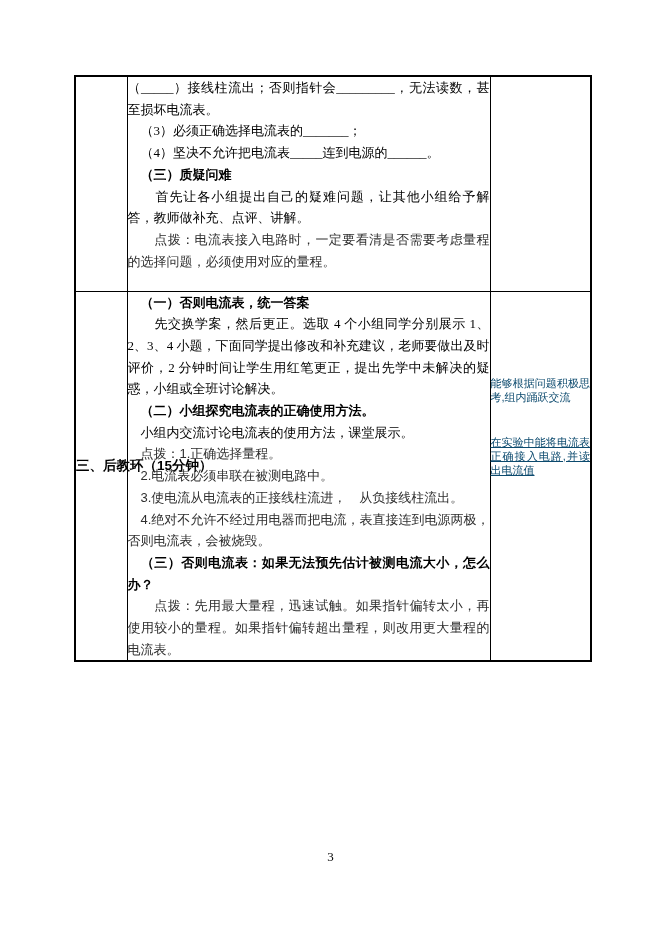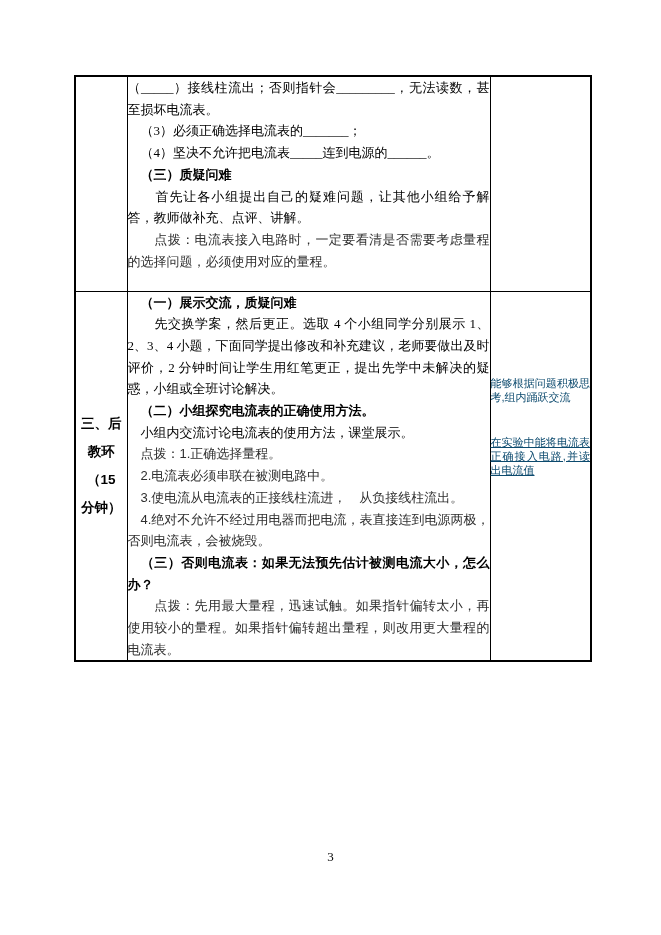--- a/index.html
+++ b/index.html
@@ -52,21 +52,21 @@
     color: #2e2e2e;
   }
 
   
   .cell-stage {
     vertical-align: middle !important;
     text-align: center;
   }
   .stage-lines {
     display: flex;
-    flex-direction: column;
+    flex-direction: row;
     align-items: center;
     padding-bottom: 20px;
   }
   .stage-line {
     font-family: "Liberation Sans", "DejaVu Sans", sans-serif;
     font-weight: 700;
     font-size: 13.5px;
     line-height: 28px;
     white-space: nowrap;
   }
@@ -133,21 +133,21 @@
         <div class="stage-lines">
 
         <div class="stage-line">三、后</div>
               <div class="stage-line">教环</div>
               <div class="stage-line">（15</div>
               <div class="stage-line">分钟）</div>
             </div>
       </td>
       <td class="cell-main">
 
-      <p class="heading">　（一）展示交流，质疑问难</p>
+      <p class="heading">　（一）否则电流表，统一答案</p>
             <p class="normal">　　先交换学案，然后更正。选取 4 个小组同学分别展示 1、2、3、4 小题，下面同学提出修改和补充建议，老师要做出及时评价，2 分钟时间让学生用红笔更正，提出先学中未解决的疑惑，小组或全班讨论解决。</p>
             <p class="heading">　（二）小组探究电流表的正确使用方法。</p>
             <p class="normal">　小组内交流讨论电流表的使用方法，课堂展示。</p>
             <p class="tip">　点拨：1.正确选择量程。</p>
             <p class="tip">　2.电流表必须串联在被测电路中。</p>
             <p class="tip">　3.使电流从电流表的正接线柱流进，　从负接线柱流出。</p>
             <p class="tip">　4.绝对不允许不经过用电器而把电流，表直接连到电源两极，否则电流表，会被烧毁。</p>
             <p class="heading">　（三）否则电流表：如果无法预先估计被测电流大小，怎么办？</p>
             <p class="tip">　　点拨：先用最大量程，迅速试触。如果指针偏转太小，再使用较小的量程。如果指针偏转超出量程，则改用更大量程的电流表。</p>
           </td>

